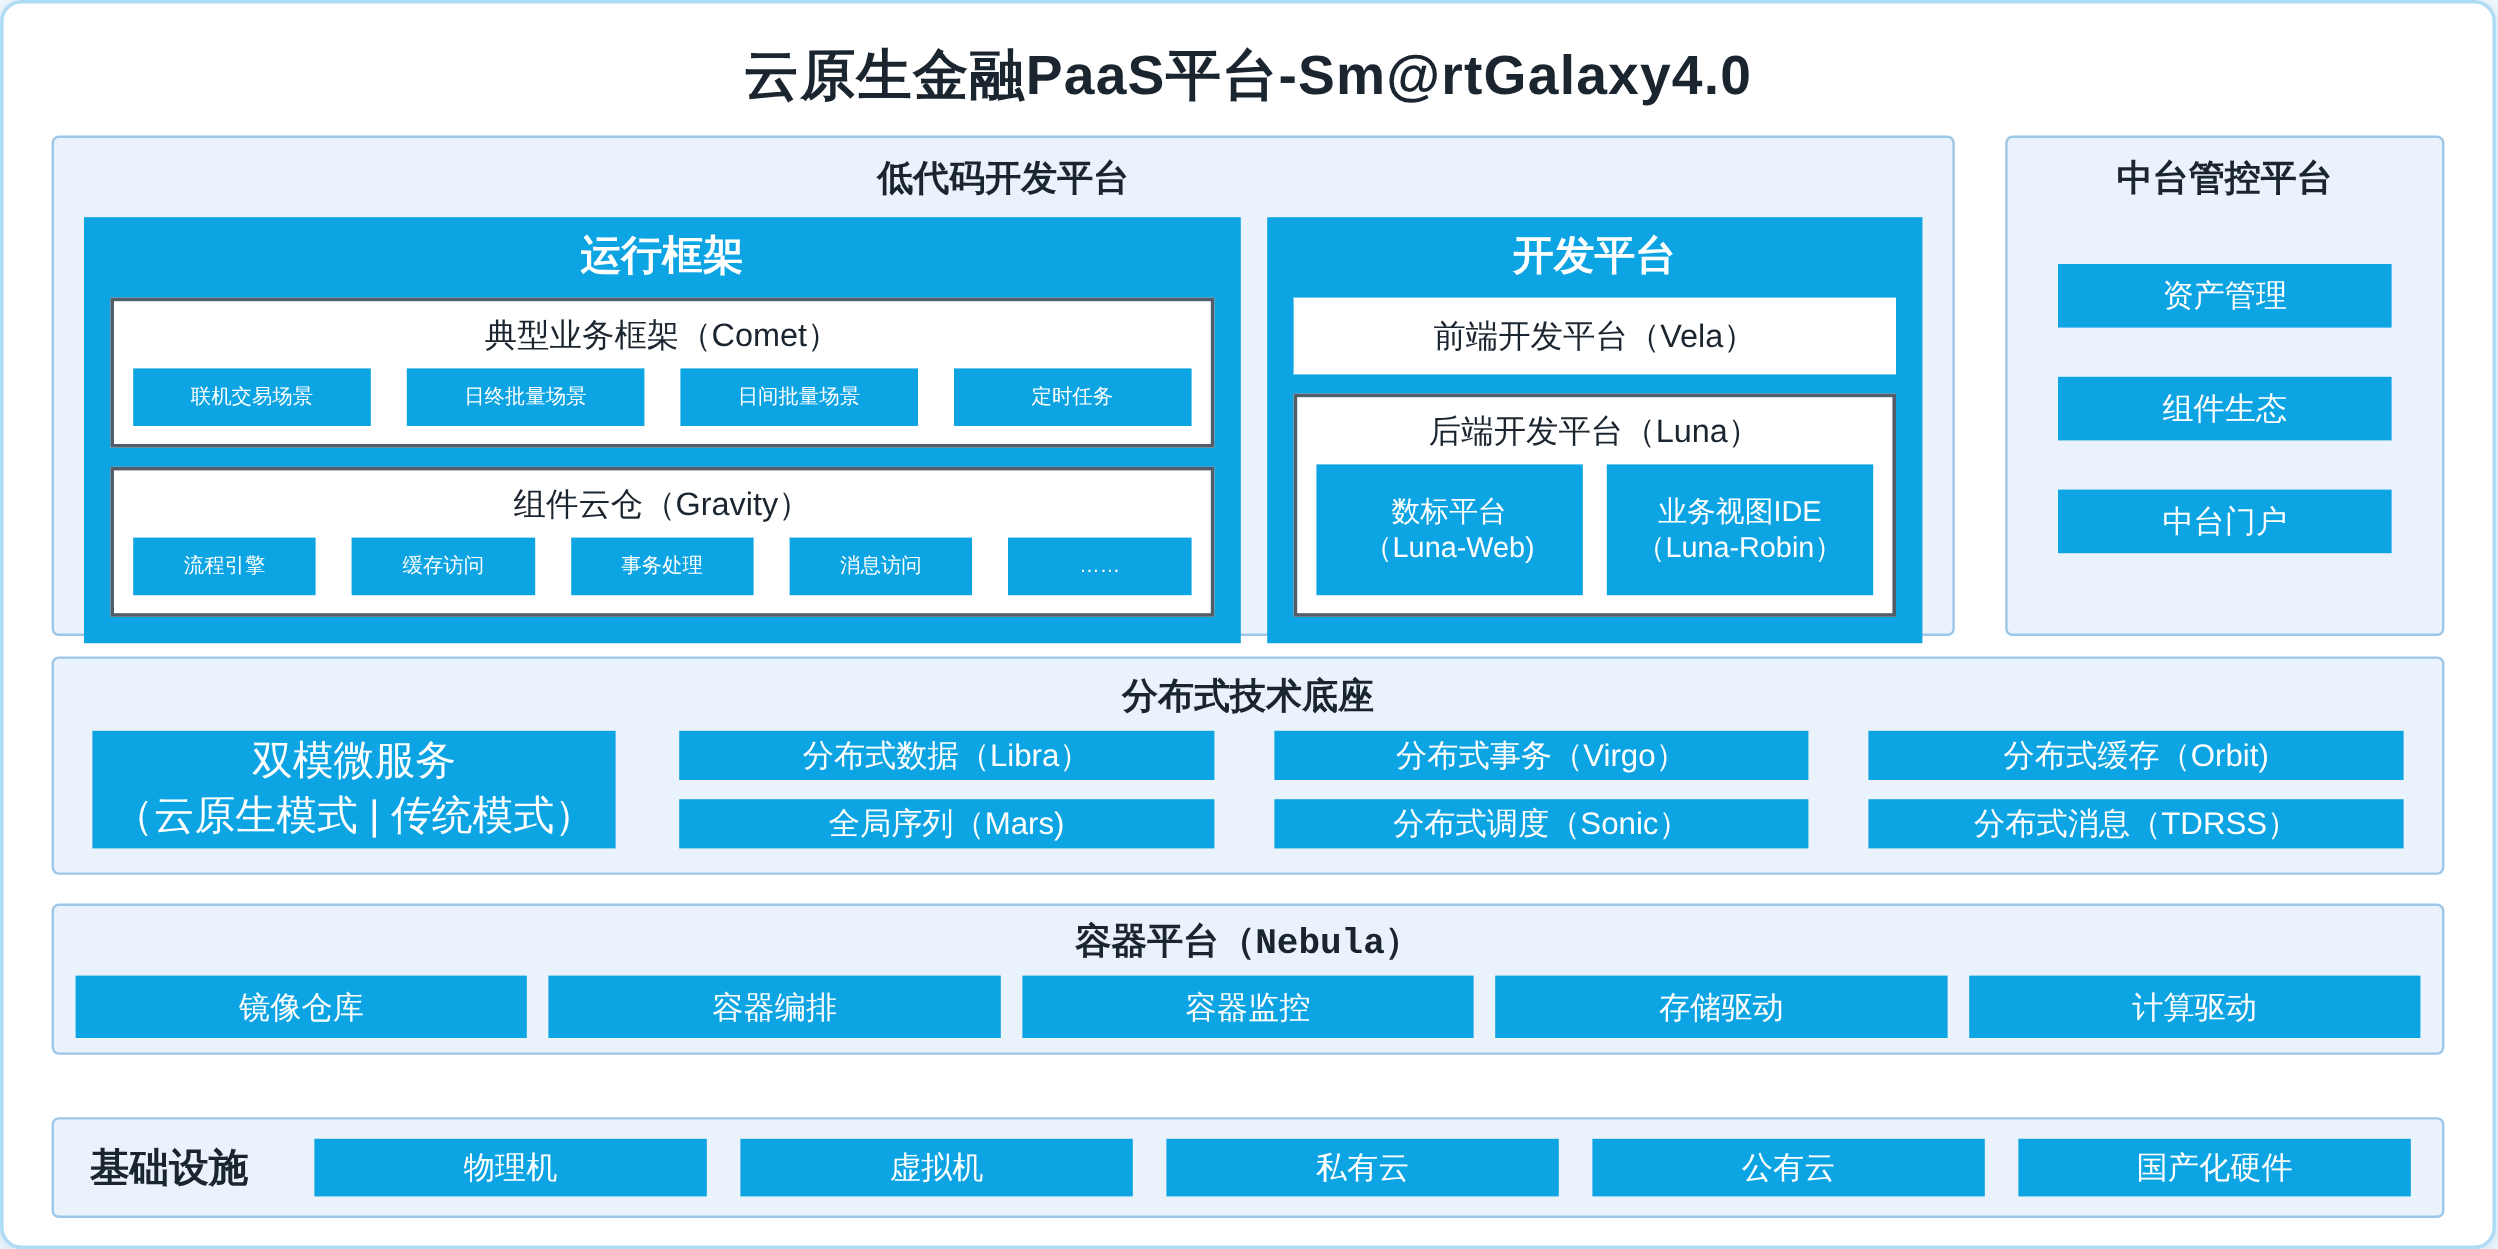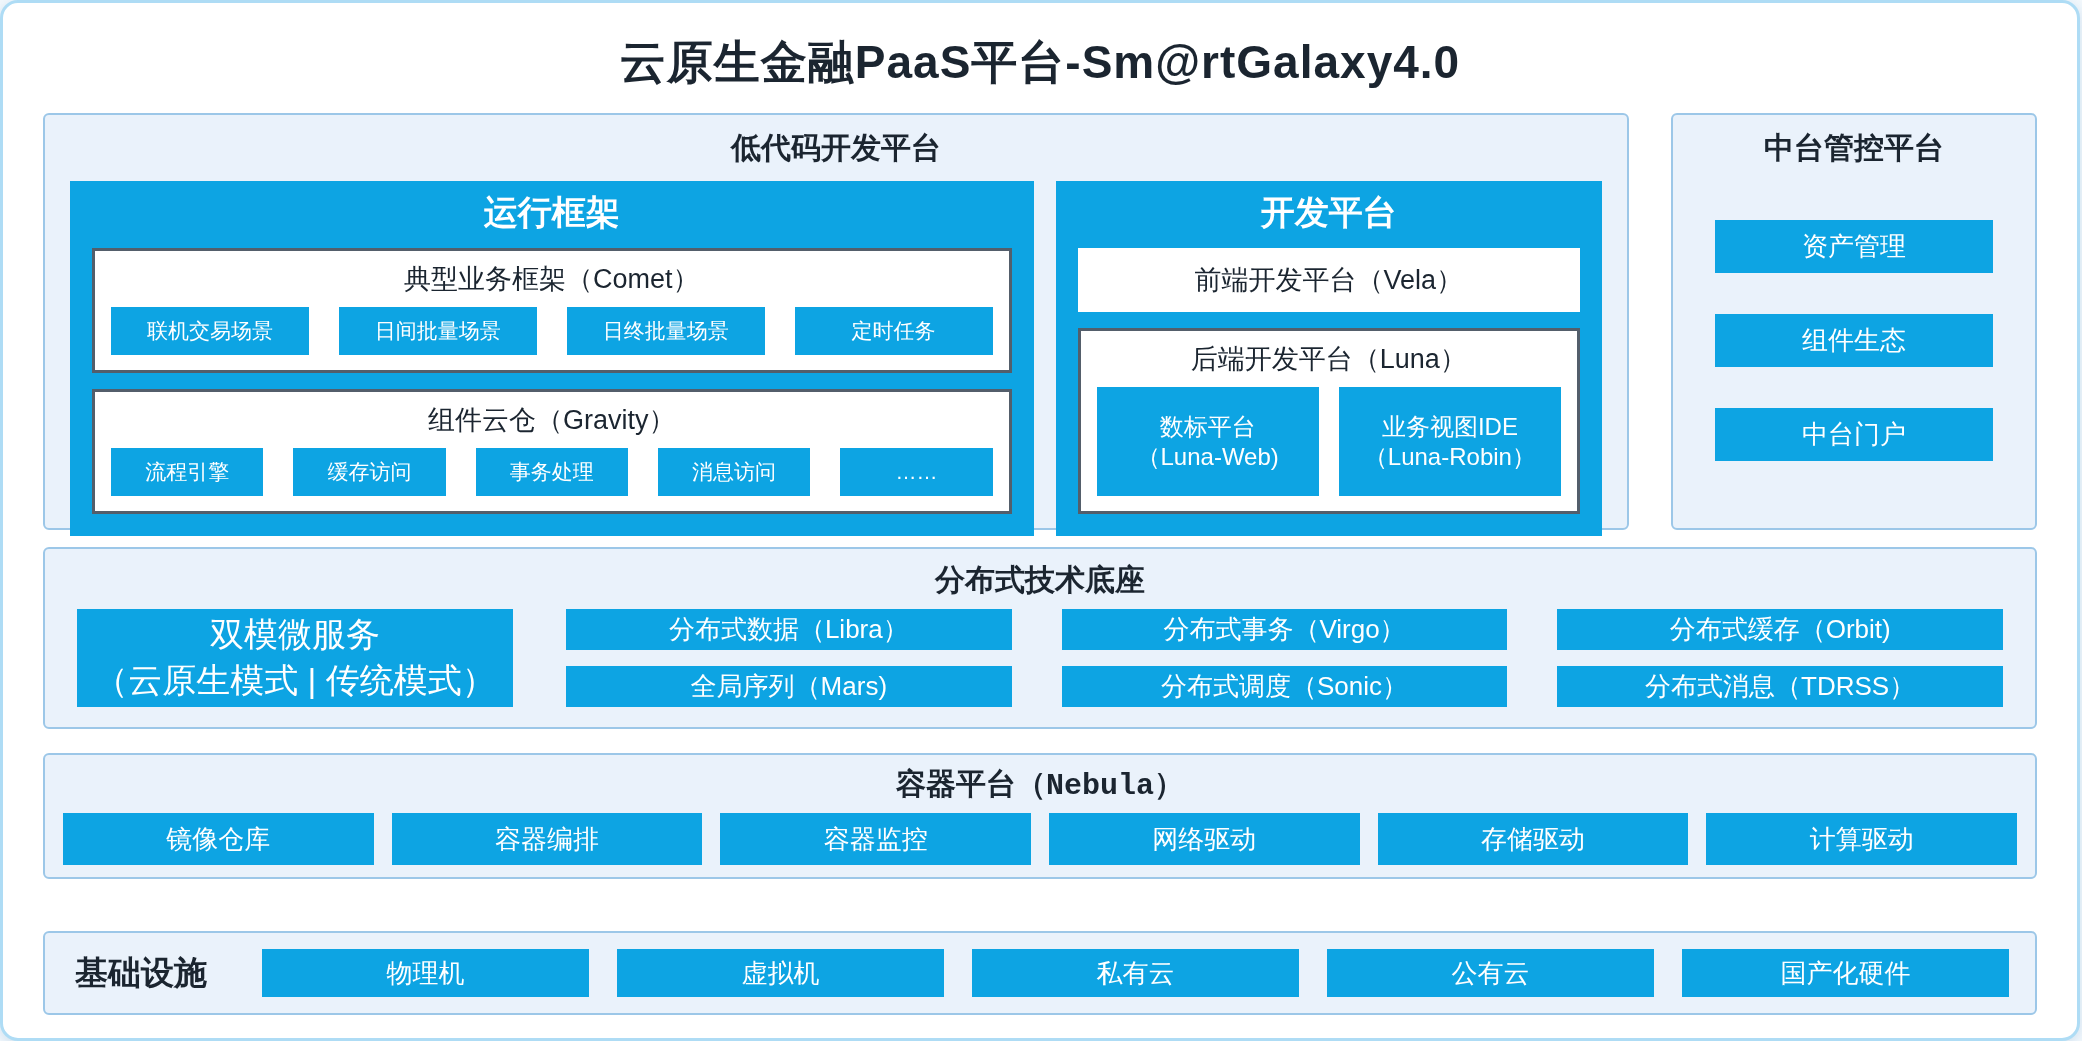--- a/index.html
+++ b/index.html
@@ -68,21 +68,21 @@
   }
   .whitebox + .whitebox { margin-top: 16px; }
   .whitebox-title {
     text-align: center; font-size: 27px; color: #1b2530;
     padding: 4px 0 10px;
   }
 
   .chip-row { display: flex; gap: 30px; flex: 1; }
   .chip {
     background: #0da4e3; color: #ffffff;
-    font-size: 21px; line-height: 1.25;
+    font-size: 17px; line-height: 1.25;
     display: flex; align-items: center; justify-content: center;
     text-align: center; flex: 1; min-height: 48px;
   }
 
   
   .vela-box {
     background: #ffffff; border: none;
     margin-bottom: 16px;
     display: flex; align-items: center; justify-content: center;
     font-size: 27px; color: #1b2530;
@@ -145,22 +145,22 @@
       <h2 class="panel-title">低代码开发平台</h2>
       <div class="lowcode-body">
 
         <div class="bluebox runtime-box">
           <h3 class="bluebox-title">运行框架</h3>
 
           <div class="whitebox">
             <div class="whitebox-title">典型业务框架（Comet）</div>
             <div class="chip-row">
               <div class="chip">联机交易场景</div>
+              <div class="chip">日终批量场景</div>
               <div class="chip">日间批量场景</div>
-              <div class="chip">日终批量场景</div>
               <div class="chip">定时任务</div>
             </div>
           </div>
 
           <div class="whitebox">
             <div class="whitebox-title">组件云仓（Gravity）</div>
             <div class="chip-row">
               <div class="chip">流程引擎</div>
               <div class="chip">缓存访问</div>
               <div class="chip">事务处理</div>
@@ -221,21 +221,20 @@
       </div>
     </div>
   </section>
 
   <section class="panel nebula-panel">
     <h2 class="panel-title">容器平台（Nebula）</h2>
     <div class="nebula-row">
       <div class="chip">镜像仓库</div>
       <div class="chip">容器编排</div>
       <div class="chip">容器监控</div>
-      <div class="chip">网络驱动</div>
       <div class="chip">存储驱动</div>
       <div class="chip">计算驱动</div>
     </div>
   </section>
 
   <section class="panel infra-panel">
     <h2 class="infra-title">基础设施</h2>
     <div class="infra-row">
       <div class="chip">物理机</div>
       <div class="chip">虚拟机</div>

